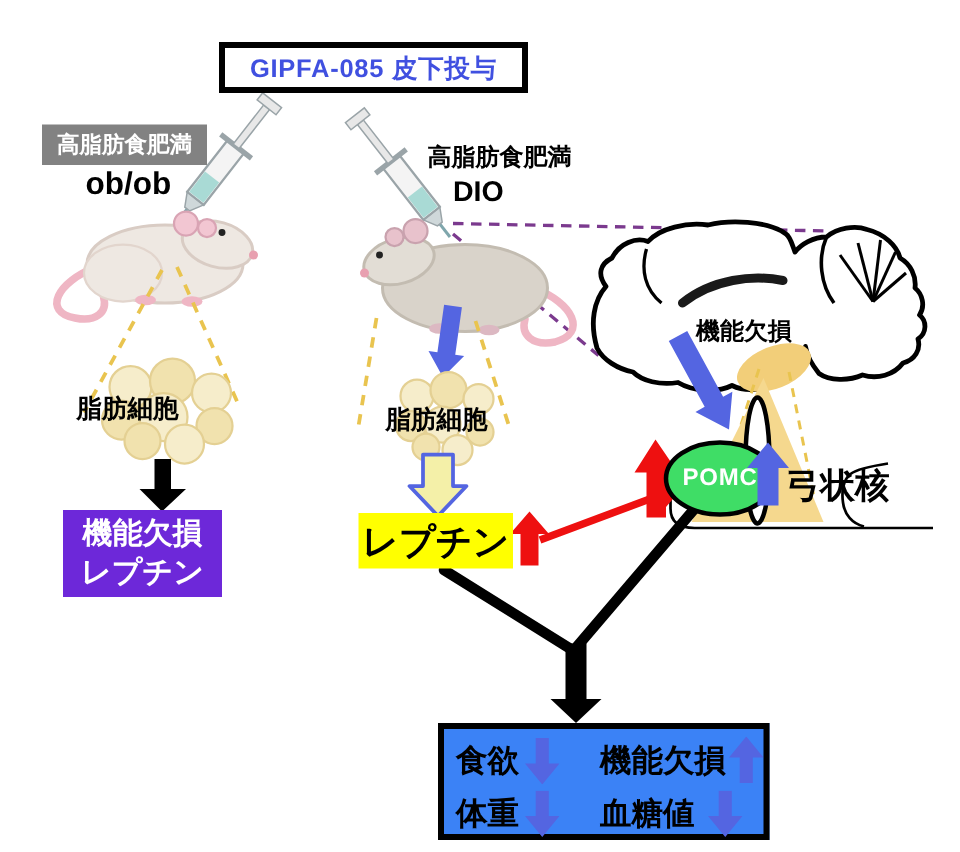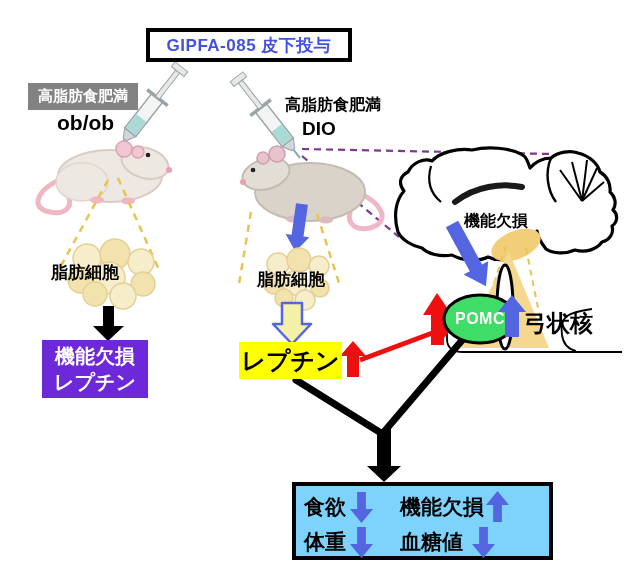--- a/index.html
+++ b/index.html
@@ -10,22 +10,22 @@
   .box{position:absolute;box-sizing:border-box;display:flex;align-items:center;
        justify-content:center;font-weight:bold;text-align:center;}
   .title-box{left:146px;top:28px;width:206px;height:34px;border:4px solid #000;
              background:#fff;color:#4050e0;font-size:17px;letter-spacing:.5px;}
   .cond-box{left:28px;top:83px;width:110px;height:27px;background:#828282;
             color:#fff;font-size:15px;}
   .result-box{left:42px;top:340px;width:106px;height:58px;background:#6d28d9;
               color:#fff;font-size:20px;line-height:1.3;flex-direction:column;}
   .leptin-box{left:239px;top:342px;width:103px;height:37px;background:#ffff00;
               color:#000;font-size:24px;}
-  .outcome-box{left:292px;top:482px;width:261px;height:78px;border:4px solid #000;
-               background:#7dd3fc;}
+  .outcome-box{left:292px;top:482px;width:221px;height:78px;border:4px solid #000;
+               background:#3b82f6;}
   .obob{left:57px;top:111px;font-size:21px;}
   .hfd{left:285px;top:95px;font-size:16px;}
   .dio{left:302px;top:118px;font-size:19px;}
   .fat-l{left:51px;top:261px;font-size:17px;}
   .fat-m{left:257px;top:268px;font-size:17px;}
   .hypo{left:464px;top:211px;font-size:16px;}
   .arc{left:524px;top:308px;font-size:23px;}
   .pomc{left:447px;top:310px;width:66px;text-align:center;font-size:16px;
         color:#fff;letter-spacing:.5px;}
   .oc-lbl{position:absolute;font-weight:bold;font-size:21px;color:#000;white-space:nowrap;}

